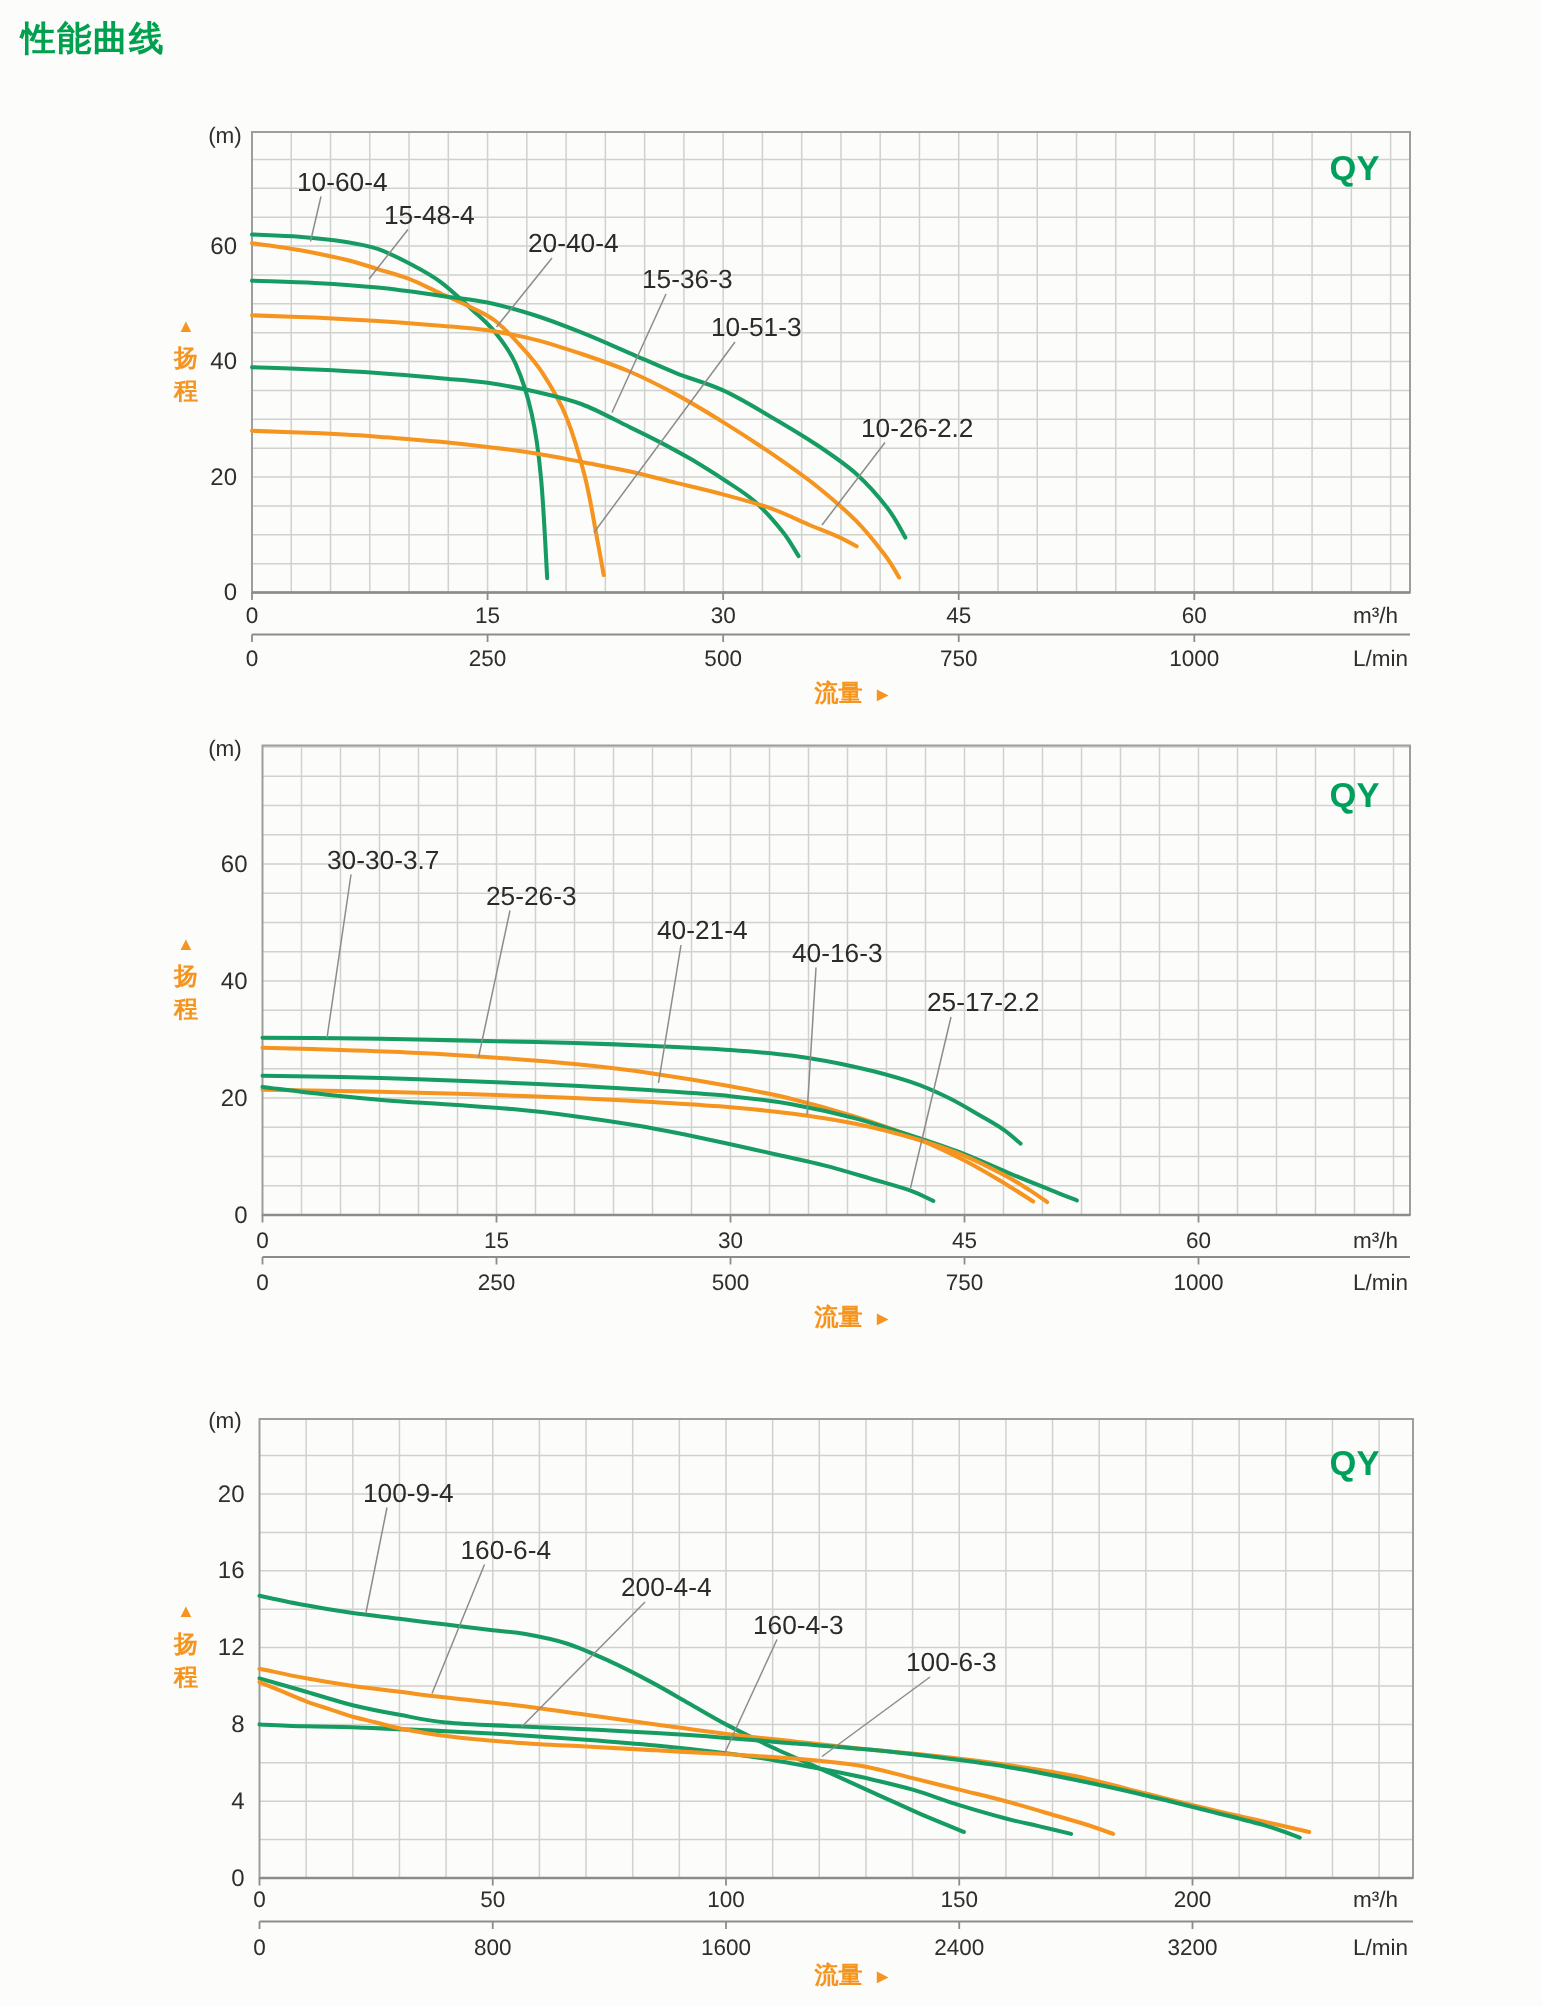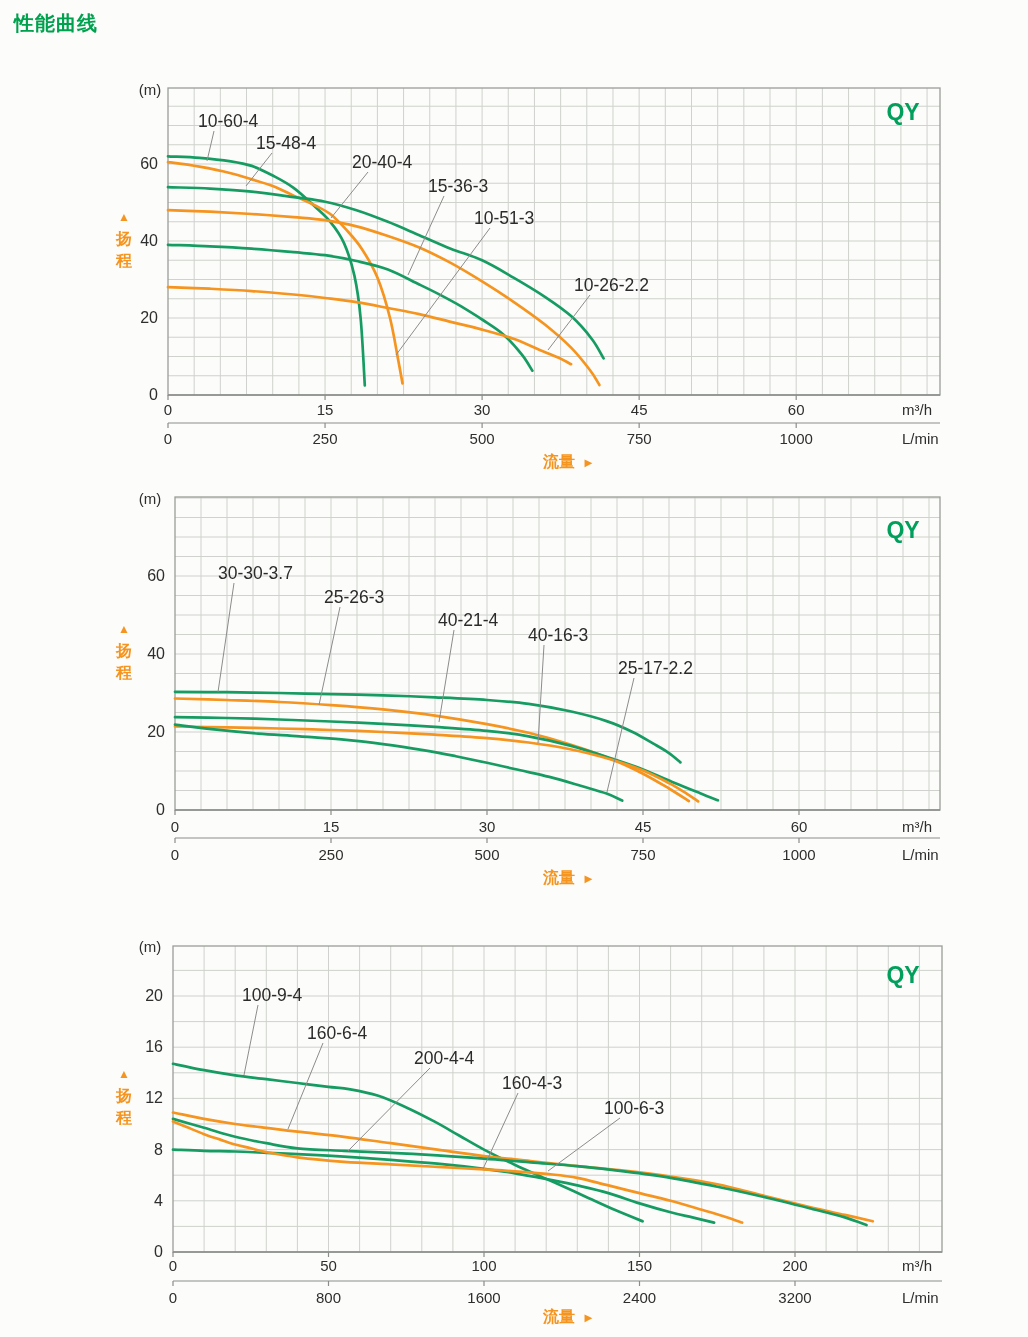--- a/index.html
+++ b/index.html
@@ -1,18 +1,18 @@
 <!DOCTYPE html>
 <html><head>
 <meta charset="utf-8">
 <style>
   html,body{margin:0;padding:0;}
   body{width:1028px;height:1337px;background:#fcfcfa;position:relative;
        font-family:"Liberation Sans", sans-serif;}
-  .page-title{position:absolute;left:14px;top:10px;font-size:20px;font-weight:bold;
+  .page-title{position:absolute;left:14px;top:10px;font-size:23px;font-weight:bold;
               color:#00a14e;letter-spacing:1px;}
   svg text{font-family:"Liberation Sans", sans-serif;}
 </style>
 </head>
 <body>
 
 <div class="page-title">性能曲线</div>
 
 <svg id="charts" width="1028" height="1337" viewBox="0 0 1028 1337" style="position:absolute;left:0;top:0;">
   <g>

